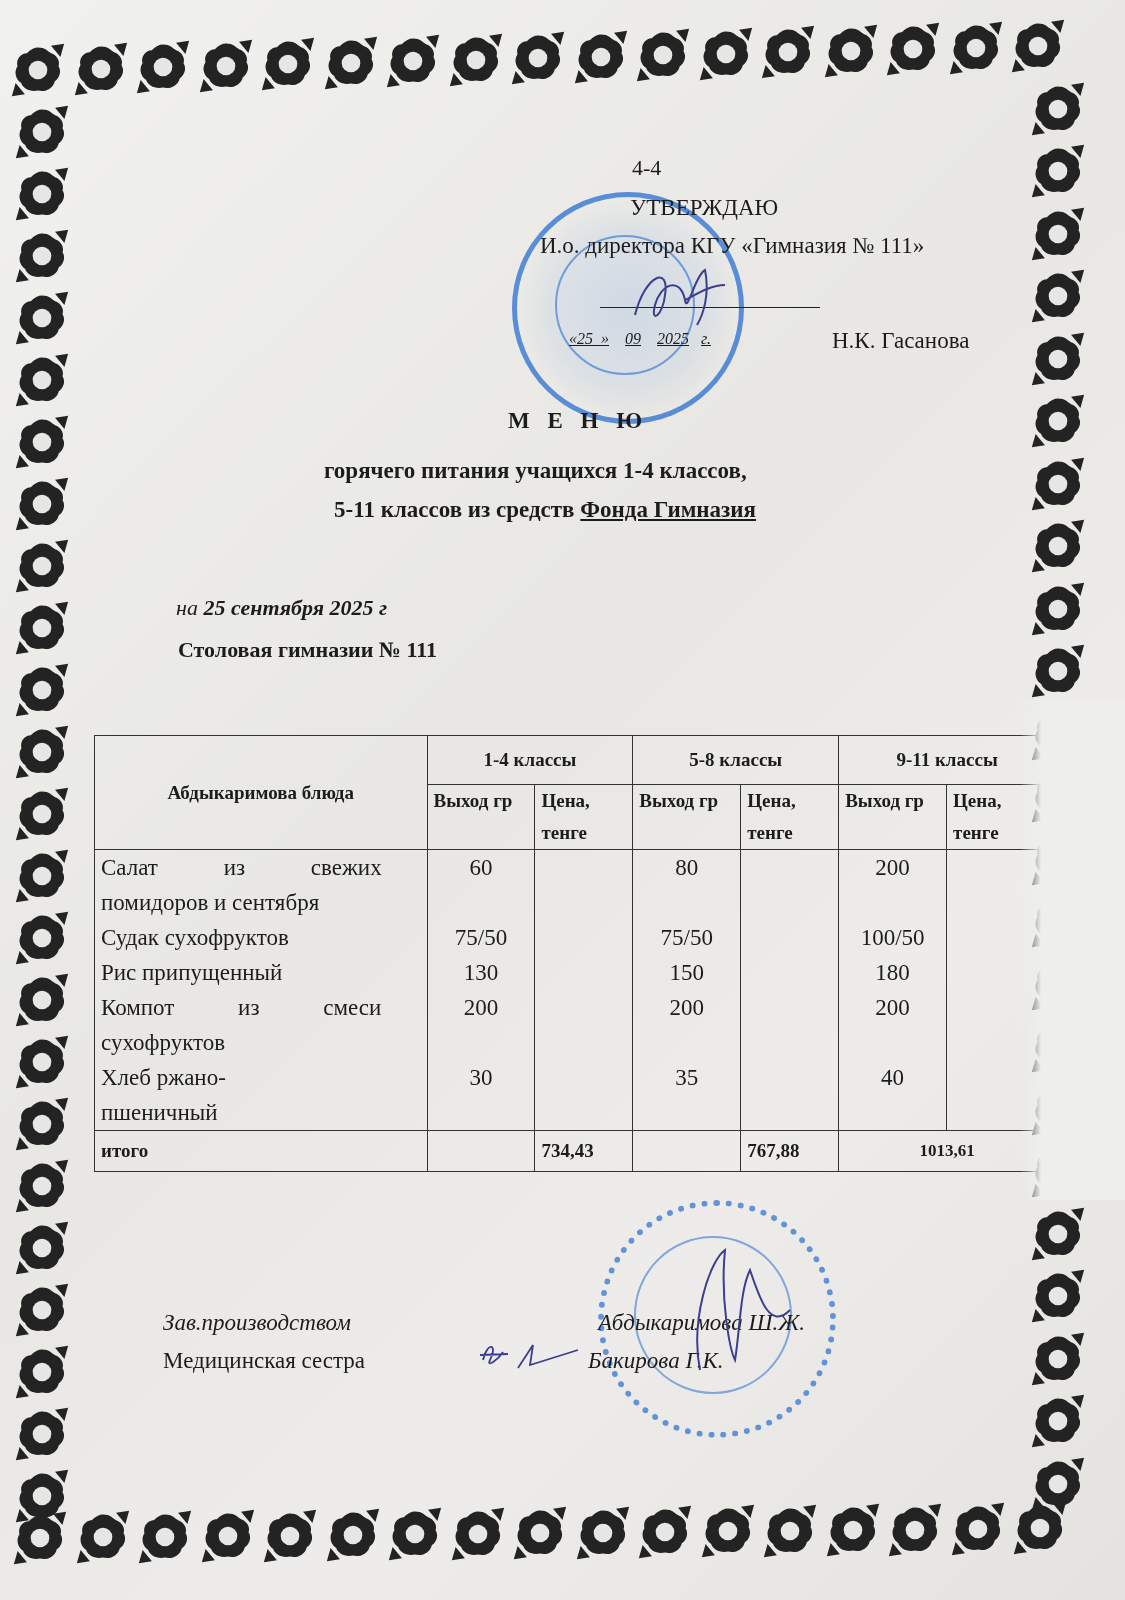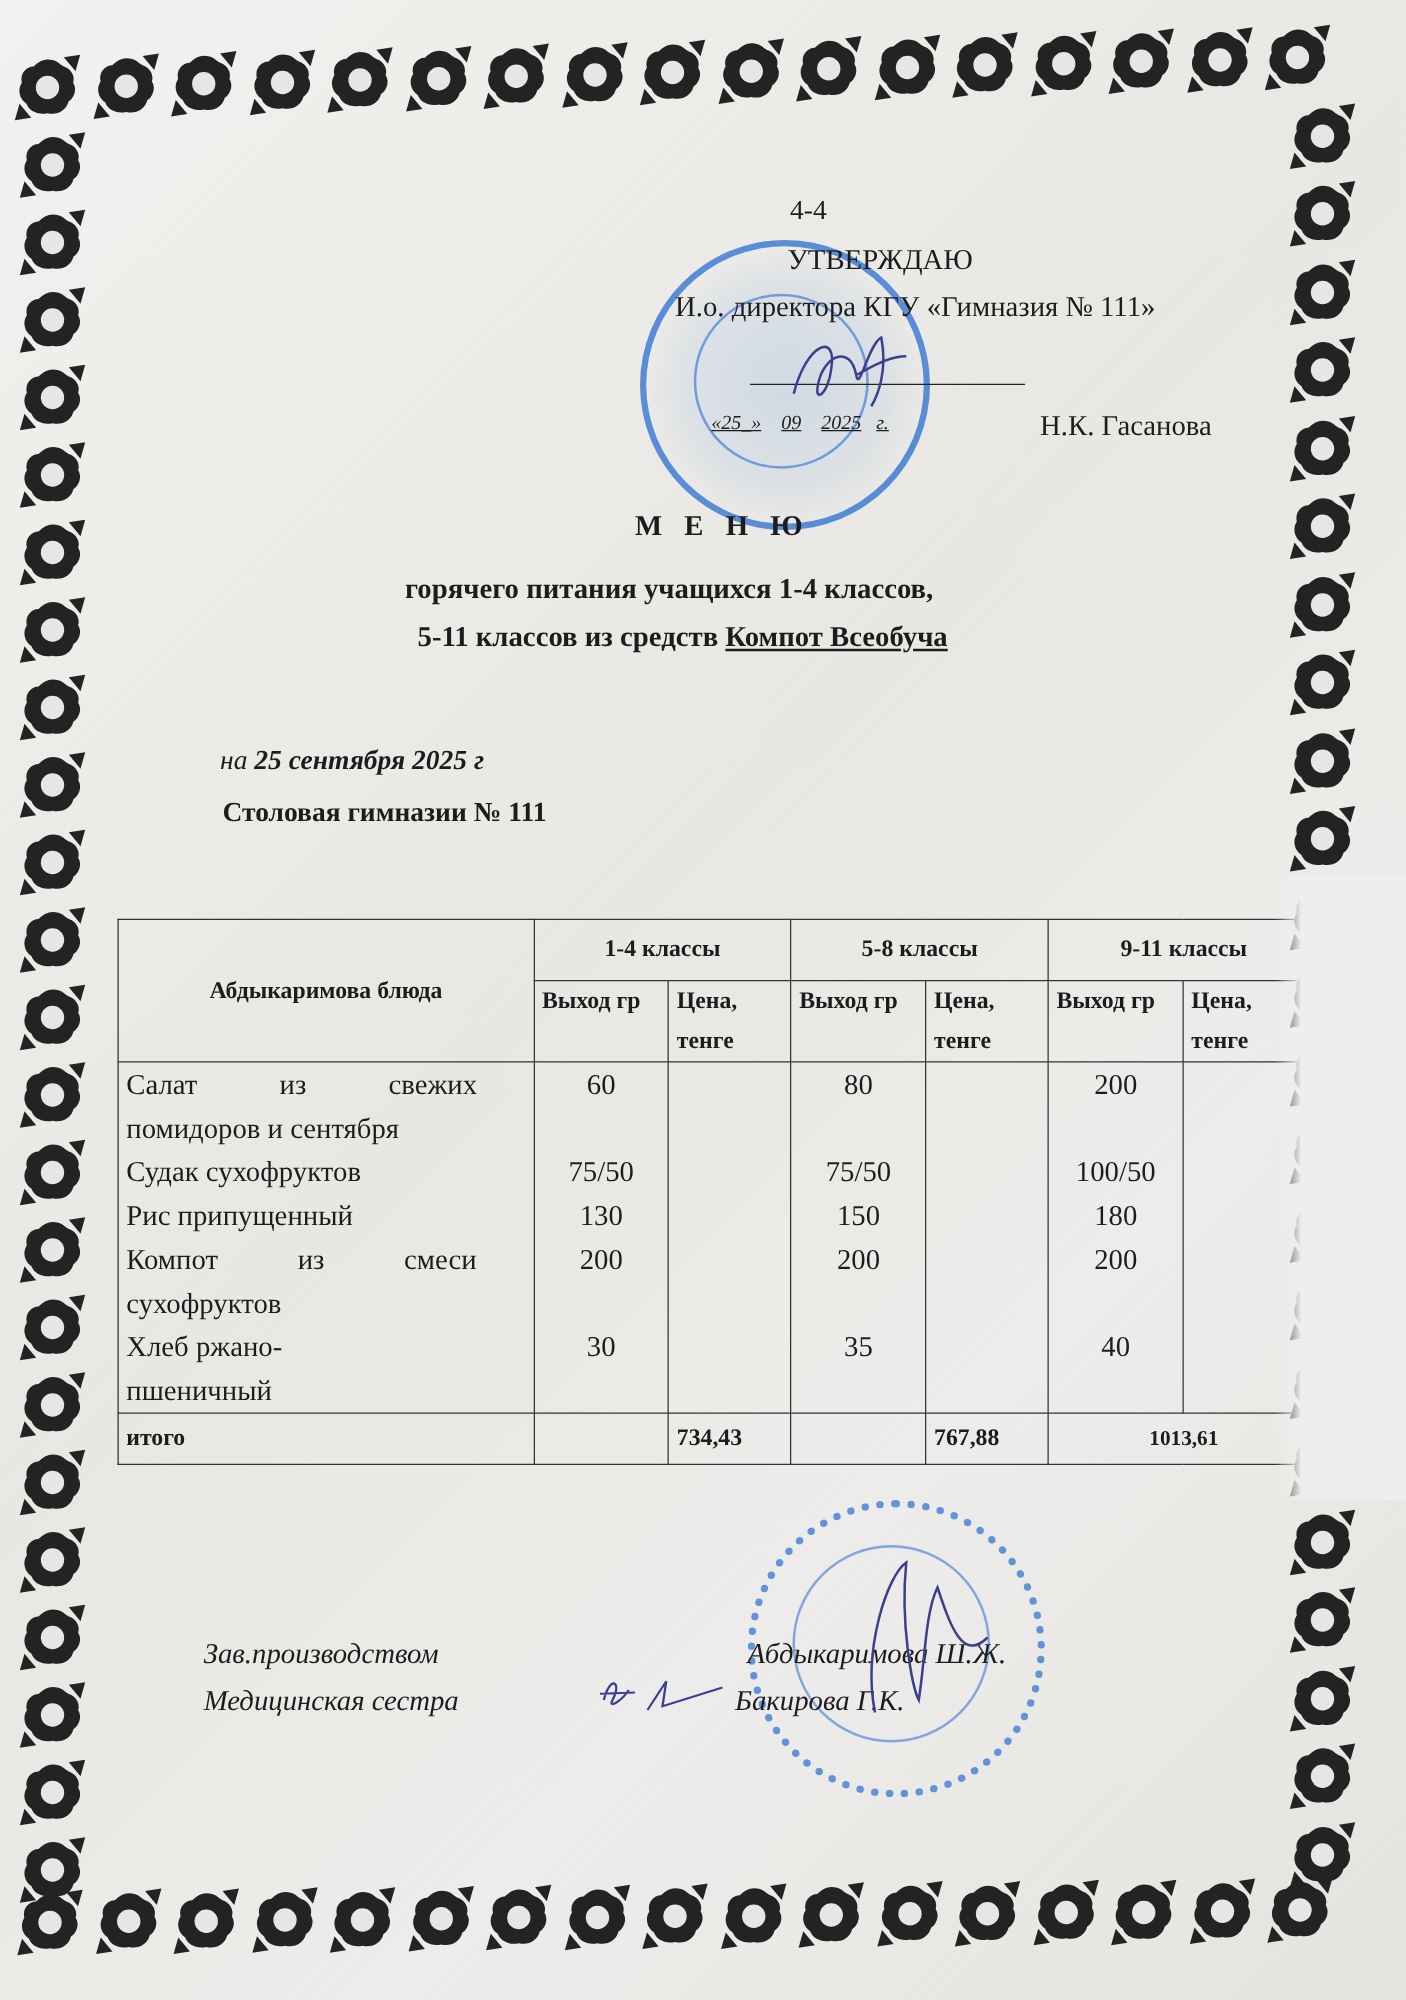--- a/index.html
+++ b/index.html
@@ -31,21 +31,21 @@
   td.qty{text-align:center;line-height:35px;}
   td.total{font-weight:bold;font-size:19px;line-height:40px;}
   .cut{position:absolute;left:1020px;top:700px;width:105px;height:500px;}
   .stamp{position:absolute;border-radius:50%;border:5px solid rgba(40,110,210,0.75);}
   .stamp1{left:512px;top:192px;width:222px;height:222px;background:radial-gradient(circle,rgba(60,130,220,0.15) 0%,rgba(60,130,220,0.08) 50%,rgba(255,255,255,0) 70%);}
   .stamp1 .inner{position:absolute;left:38px;top:38px;width:136px;height:136px;border-radius:50%;border:2px solid rgba(40,110,210,0.6);}
   .stamp2{left:598px;top:1200px;width:226px;height:226px;border:6px dotted rgba(40,110,210,0.7);}
   .stamp2 .inner{position:absolute;left:30px;top:30px;width:154px;height:154px;border-radius:50%;border:2px solid rgba(40,110,210,0.55);}
   .sign{position:absolute;}
   .f-prod{left:163px;top:1310px;font-size:23px;font-style:italic;}
-  .f-nurse{left:163px;top:1348px;font-size:23px;font-style:italic;}
+  .f-nurse{left:163px;top:1348px;font-size:23px;}
   .f-n1{left:598px;top:1310px;font-size:23px;font-style:italic;}
   .f-n2{left:588px;top:1348px;font-size:23px;font-style:italic;}
 </style>
 </head>
 <body>
 
 <div class="paper"></div>
 
 <div id="border">
     <div class="orn" style="left: 10px; top: 42px;">
@@ -707,21 +707,21 @@
 <div class="abs t-name">Н.К. Гасанова</div>
 <div class="abs t-date">
   <span class="u">«25_»</span>&nbsp;&nbsp;&nbsp;
   <span class="u">09</span>&nbsp;&nbsp;&nbsp;
   <span class="u">2025</span>&nbsp;&nbsp;
   <span class="u">г.</span>
 </div>
 
 <div class="abs t-title">М Е Н Ю</div>
 <div class="abs t-sub1">горячего питания учащихся 1-4 классов,</div>
-<div class="abs t-sub2"><span>5-11 классов из средств </span><span class="u">Компот Всеобуча</span></div>
+<div class="abs t-sub2"><span>5-11 классов из средств </span><span class="u">Фонда Гимназия</span></div>
 <div class="abs t-ondate"><span style="font-weight:normal;">на </span><span>25 сентября 2025 г</span></div>
 <div class="abs t-canteen">Столовая гимназии № 111</div>
 
 <table class="menu">
   <colgroup>
     <col style="width:333px">
       <col style="width:108px">
       <col style="width:98px">
       <col style="width:108px">
       <col style="width:98px">

